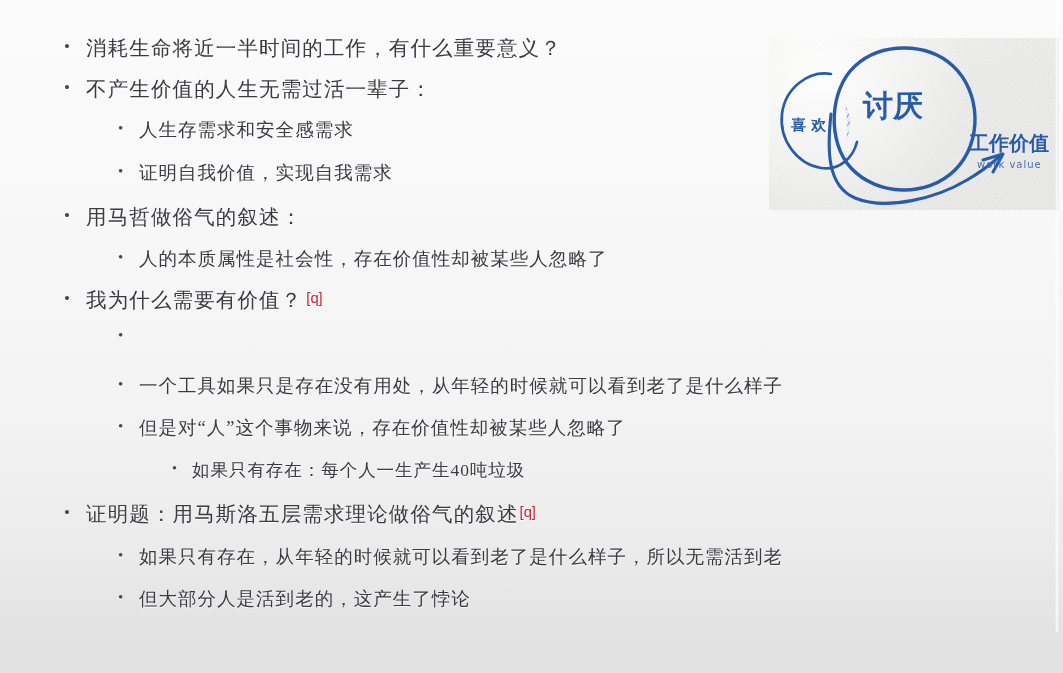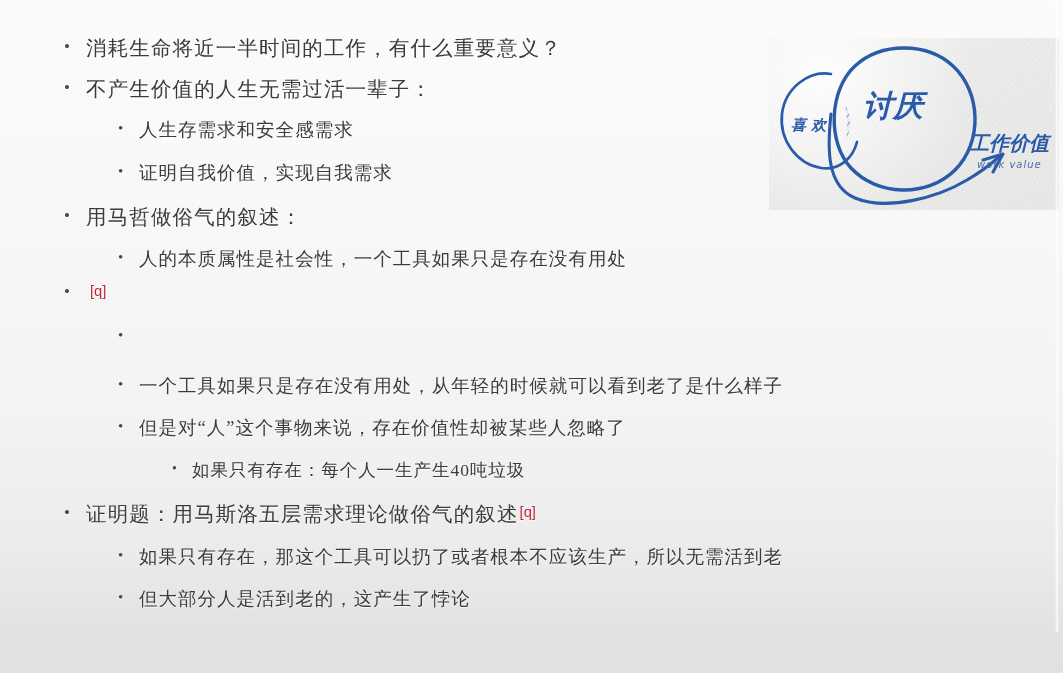--- a/index.html
+++ b/index.html
@@ -114,21 +114,20 @@
     left: 769px;
     top: 38px;
     width: 290px;
     height: 172px;
     background:
       radial-gradient(circle at 18% 22%, rgba(255,255,255,.9) 0%, rgba(255,255,255,0) 55%),
       repeating-linear-gradient(34deg, rgba(160,160,170,.055) 0 1px, rgba(0,0,0,0) 1px 3px),
       repeating-linear-gradient(-52deg, rgba(150,150,165,.05) 0 1px, rgba(0,0,0,0) 1px 4px),
       linear-gradient(160deg, #f3f3f1 0%, #ececeb 40%, #e9e9e8 100%);
     overflow: hidden;
-    font-style: italic;
   }
   #venn-figure svg {
     display: block;
     width: 290px;
     height: 172px;
   }
   .ink { stroke: #2a5ba8; fill: none; stroke-linecap: round; stroke-linejoin: round; }
   .cn-hand {
     font-family: "DejaVu Sans", sans-serif;
     fill: #2a5ba8;
@@ -161,24 +160,25 @@
       <div class="b-item lvl2" style="top: 160px; left: 118px;">
         <span class="b-dot">•</span>
         <span class="b-text">证明自我价值，实现自我需求</span>
       </div>
       <div class="b-item lvl1" style="top: 203px; left: 64px;">
         <span class="b-dot">•</span>
         <span class="b-text">用马哲做俗气的叙述：</span>
       </div>
       <div class="b-item lvl2" style="top: 246px; left: 118px;">
         <span class="b-dot">•</span>
-        <span class="b-text">人的本质属性是社会性，一个工具如果只是存在没有用处</span>
+        <span class="b-text">人的本质属性是社会性，存在价值性却被某些人忽略了</span>
       </div>
       <div class="b-item lvl1" style="top: 286px; left: 64px;">
         <span class="b-dot">•</span>
+        <span class="b-text">我为什么需要有价值？</span>
         <span class="qmark">[q]</span>
       </div>
       <div class="b-item lvl2" style="top: 331px; left: 118px;">
         <span class="b-dot">•</span>
       </div>
       <div class="b-item lvl2" style="top: 373px; left: 118px;">
         <span class="b-dot">•</span>
         <span class="b-text">一个工具如果只是存在没有用处，从年轻的时候就可以看到老了是什么样子</span>
       </div>
       <div class="b-item lvl2" style="top: 415px; left: 118px;">
@@ -189,21 +189,21 @@
         <span class="b-dot">•</span>
         <span class="b-text">如果只有存在：每个人一生产生40吨垃圾</span>
       </div>
       <div class="b-item lvl1" style="top: 500px; left: 64px;">
         <span class="b-dot">•</span>
         <span class="b-text">证明题：用马斯洛五层需求理论做俗气的叙述</span>
         <span class="qmark tight">[q]</span>
       </div>
       <div class="b-item lvl2" style="top: 544px; left: 118px;">
         <span class="b-dot">•</span>
-        <span class="b-text">如果只有存在，那这个工具可以扔了或者根本不应该生产，所以无需活到老</span>
+        <span class="b-text">如果只有存在，从年轻的时候就可以看到老了是什么样子，所以无需活到老</span>
       </div>
       <div class="b-item lvl2" style="top: 586px; left: 118px;">
         <span class="b-dot">•</span>
         <span class="b-text">但大部分人是活到老的，这产生了悖论</span>
       </div>
     </div>
 
   <div id="venn-figure">
     <svg viewBox="0 0 290 172" xmlns="http://www.w3.org/2000/svg" aria-hidden="true">
       <defs>

